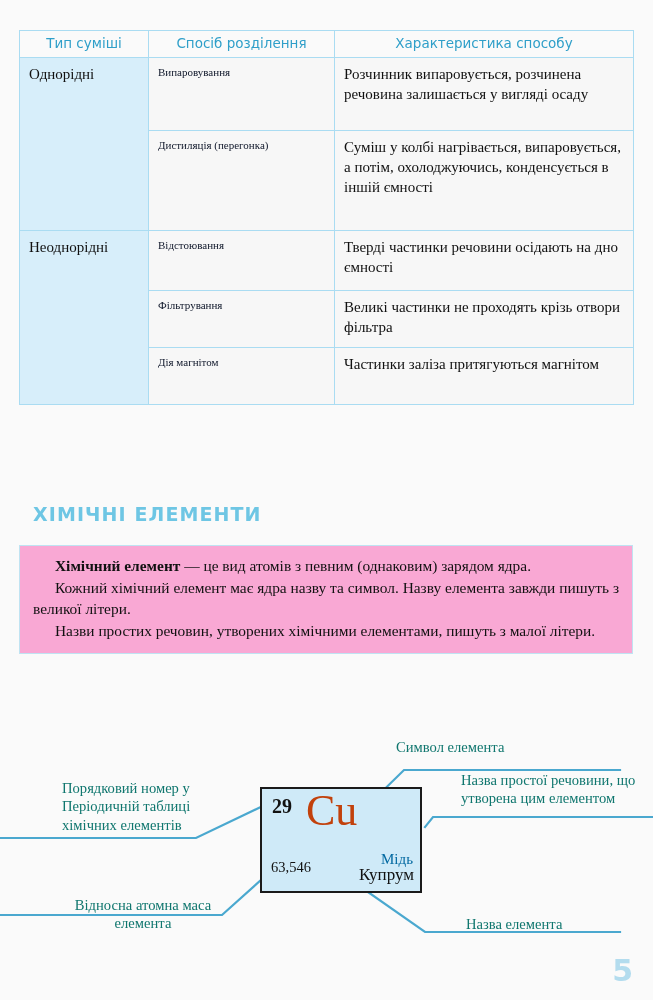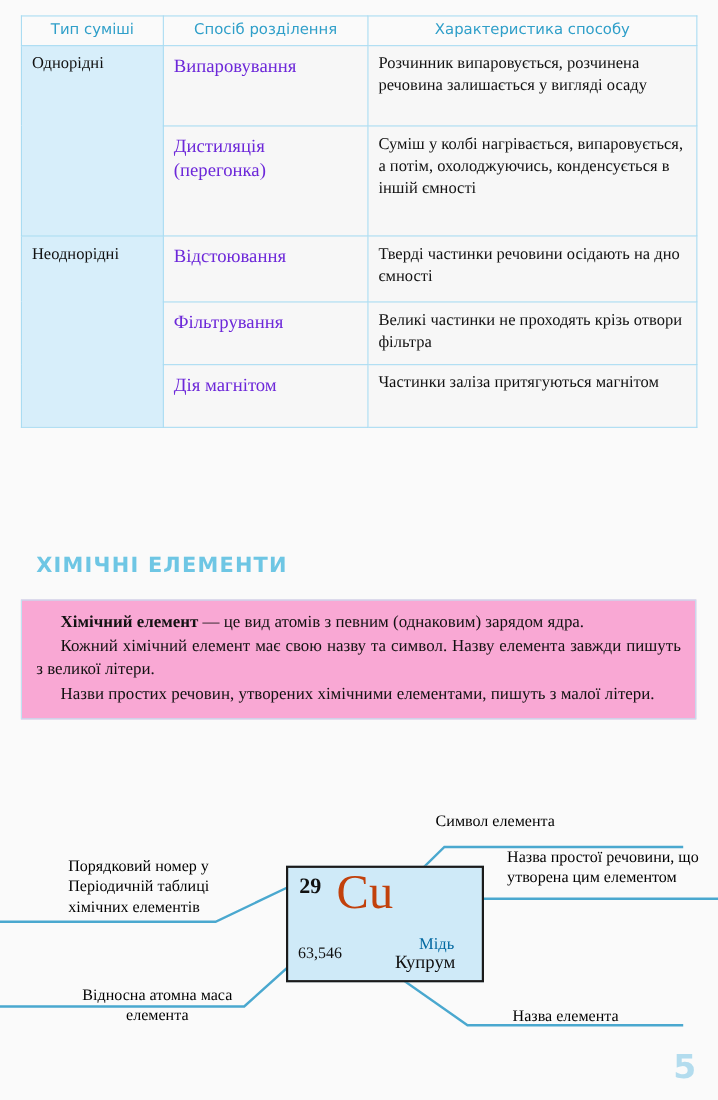--- a/index.html
+++ b/index.html
@@ -22,21 +22,21 @@
     text-align:center;
     font-family:"DejaVu Sans", sans-serif;
     font-size:15.5px;
     letter-spacing:.2px;
     padding:6px 0 7px 0;
     line-height:1.05;
   }
   table.sep{
     border-collapse:collapse;
     width:614px;
-    margin-top:8px;
+    margin-top:24px;
     table-layout:fixed;
   }
   table.sep th,table.sep td{
     border:1px solid #aadcf2;
     vertical-align:top;
     padding:7px 9px 9px 9px;
   }
   table.sep th{
     font-family:"DejaVu Sans", sans-serif;
     font-weight:normal;
@@ -51,22 +51,22 @@
   col.c2{width:186px;}
   col.c3{width:299px;}
   td.type-cell{
     background:#d7eefa;
     font-size:15px;
     color:#111;
     line-height:1.25;
   }
   td.meth-cell{
     background:#f7f7f7;
-    font-size:17px;
-    color:#6d28d9;
+    font-size:11px;
+    color:#0f172a;
     line-height:1.3;
     font-family:Liberation Serif, serif;
   }
   td.desc-cell{
     background:#f7f7f7;
     font-size:15px;
     color:#111;
     line-height:1.33;
   }
   .rh-1{height:73px;}
@@ -105,21 +105,21 @@
   .def-box b{font-weight:bold;}
 
   
   .diagram{
     position:absolute;left:0;top:710px;width:653px;height:250px;
   }
   .diagram svg{position:absolute;left:0;top:0;}
 
   .el-box{
     position:absolute;
-    left:260px;top:787px;width:180px;height:106px;
+    left:260px;top:787px;width:162px;height:106px;
     box-sizing:border-box;
     background:#cfeaf8;
     border:2px solid #1a1a1a;
   }
   .el-num{
     position:absolute;left:10px;top:6px;
     font-size:20px;font-weight:bold;color:#111;
   }
   .el-mass{
     position:absolute;left:9px;top:70px;
@@ -135,21 +135,21 @@
     font-size:15px;color:#0369a1;text-align:right;
   }
   .el-name{
     position:absolute;left:97px;top:76px;
     font-size:17px;color:#111;
   }
 
   .lbl{
     position:absolute;
     font-size:14.6px;
-    color:#000000;
+    color:#0f766e;
     line-height:1.26;
   }
   .lbl-symbol{left:396px;top:738px;white-space:nowrap;}
   .lbl-simple{left:461px;top:771px;width:180px;}
   .lbl-ordinal{left:62px;top:779px;width:172px;text-align:left;}
   .lbl-mass{left:48px;top:896px;width:190px;text-align:center;}
   .lbl-elname{left:466px;top:915px;white-space:nowrap;}
 
   
   .page-no{
@@ -201,21 +201,21 @@
         <td class="desc-cell">Частинки заліза притягують­ся магнітом</td>
       </tr>
     </tbody>
   </table>
 </div>
 
 <div class="sec-head">ХІМІЧНІ ЕЛЕМЕНТИ</div>
 
 <div class="def-box">
   <p><b>Хімічний елемент</b><span> — це вид атомів з певним (однаковим) зарядом ядра.</span></p>
-  <p>Кожний хімічний елемент має свою назву та символ. Назву елемента завжди пишуть з великої літери.</p>
+  <p>Кожний хімічний елемент має ядра назву та символ. Назву елемента завжди пишуть з великої літери.</p>
   <p>Назви простих речовин, утворених хімічними елементами, пишуть з малої літери.</p>
 </div>
 
 <div class="diagram">
   <svg width="653" height="250" viewBox="0 0 653 250">
     <g stroke="#4aa8cf" stroke-width="2.2" fill="none" stroke-linecap="square">
 
       <path d="M 620 60 L 404 60 L 350 113"></path>
 
       <path d="M 653 107 L 433 107 L 425 117"></path>

